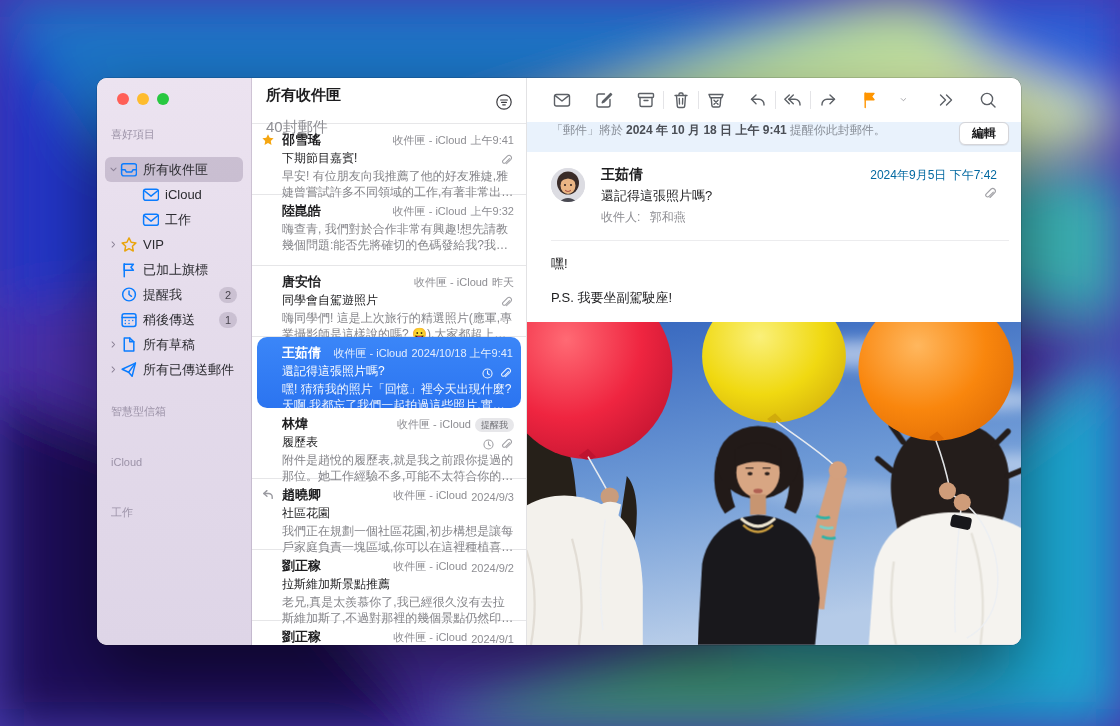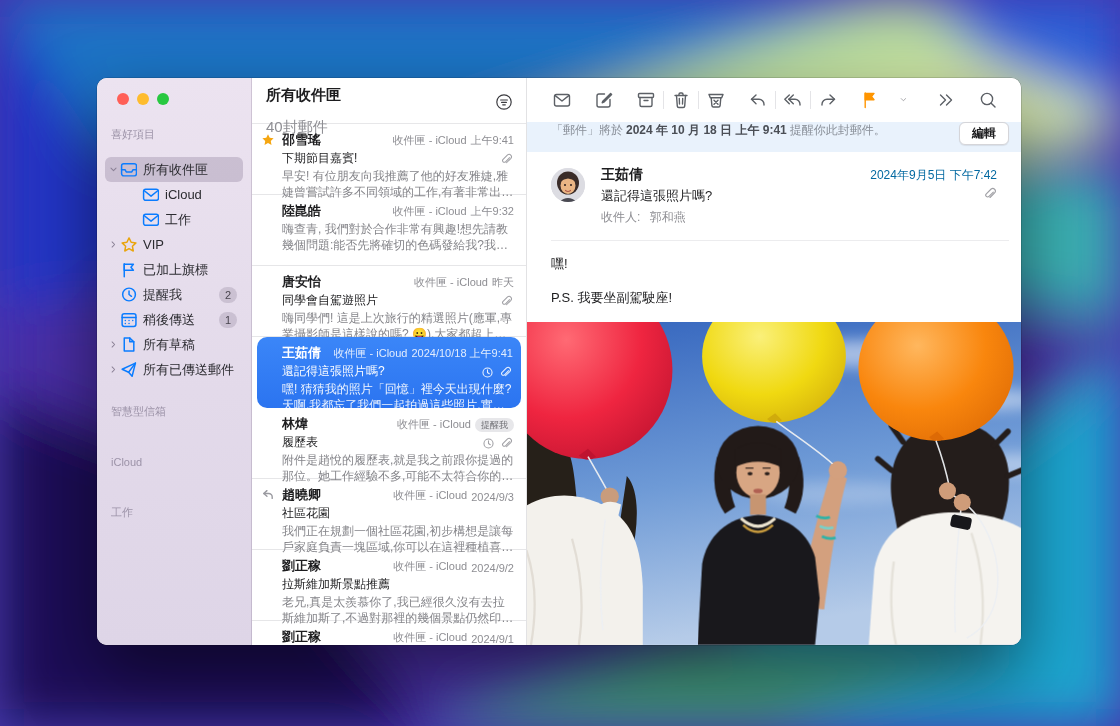--- a/index.html
+++ b/index.html
@@ -42,21 +42,21 @@
   .lh-filter svg{ width:20px; height:20px; stroke:#3c3c40; stroke-width:1.2; fill:none; stroke-linecap:round; }
   .rows{ flex:1; overflow:hidden; }
   .msg-row{ height:71px; padding:7px 12px 0 30px; position:relative; border-bottom:1px solid #e6e6e8; border-left:none; }
   .msg-row.sel{ background:linear-gradient(180deg,#3b86f8,#2b74f0); border-radius:10px; margin:0 5px; padding-left:25px; padding-right:8px; border-bottom:none; color:#fff; }
   .gut{ position:absolute; left:9px; top:9px; width:16px; height:16px; }
   .gut svg{ width:14px; height:14px; }
   .l1{ display:flex; align-items:baseline; }
   .snd{ font-size:13px; font-weight:bold; color:#1d1d1f; flex:1; white-space:nowrap; overflow:hidden; }
   .meta{ font-size:11px; color:#8e8e93; white-space:nowrap; display:flex; align-items:flex-end; gap:4px; }
   .pill{ background:#e7e7ea; color:#6e6e73; font-size:9px; padding:1px 6px; border-radius:8px; line-height:12px; }
-  .l2{ display:flex; align-items:center; margin-top:1px; }
+  .l2{ display:flex; align-items:flex-end; margin-top:1px; }
   .subj{ font-size:12px; color:#1d1d1f; flex:1; white-space:nowrap; overflow:hidden; }
   .l2 .ic{ width:14px; height:14px; margin-left:4px; }
   .l2 .ic svg{ width:13px; height:13px; stroke:#a0a0a5; stroke-width:1.3; fill:none; stroke-linecap:round; stroke-linejoin:round; }
   .prev{ font-size:12px; color:#85858a; line-height:16px; margin-top:1px; display:-webkit-box; -webkit-line-clamp:2; -webkit-box-orient:vertical; overflow:hidden; }
   .msg-row.sel .snd{ color:#fff; }
   .msg-row.sel .meta{ color:rgba(255,255,255,.85); }
   .msg-row.sel .subj{ color:#fff; }
   .msg-row.sel .prev{ color:rgba(255,255,255,.92); }
   .msg-row.sel .l2 .ic svg{ stroke:rgba(255,255,255,.9); }
 

